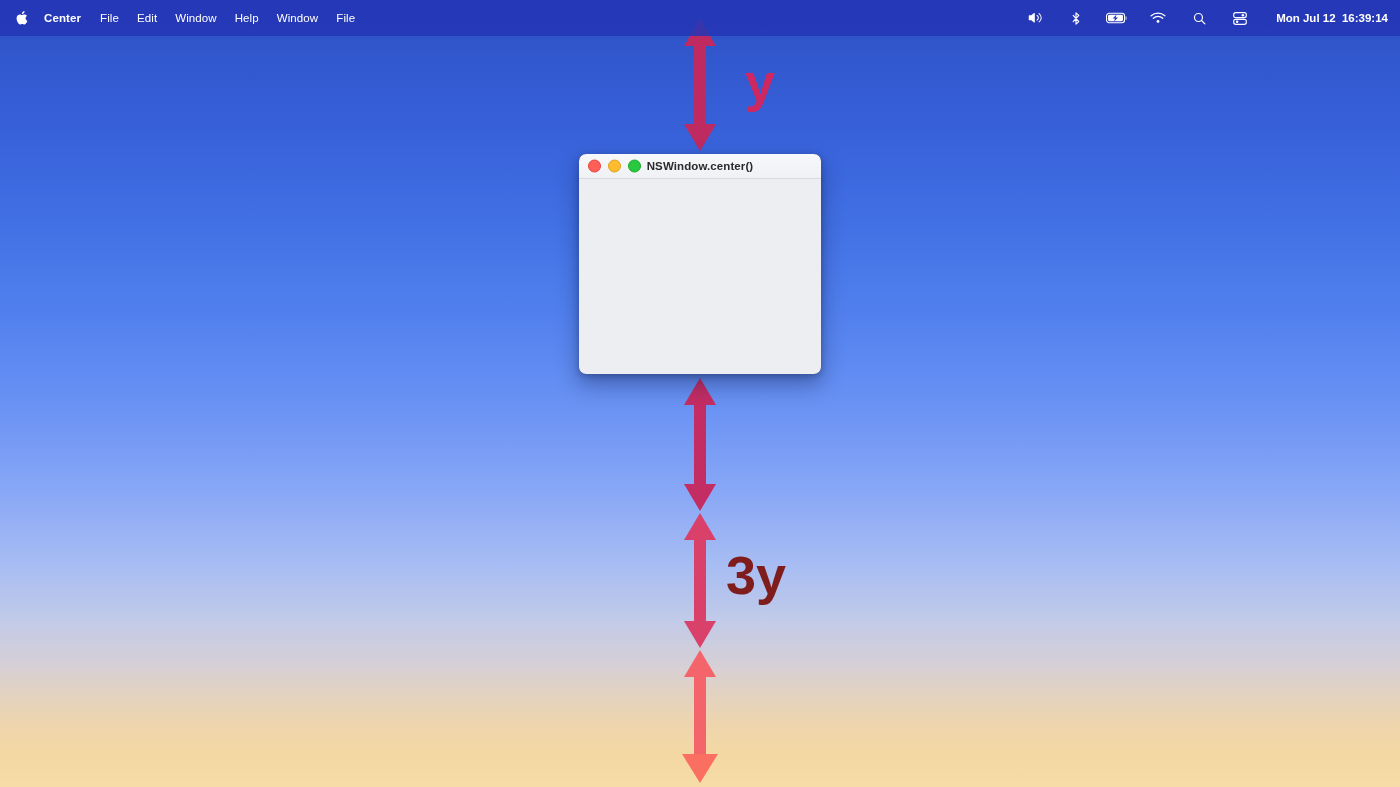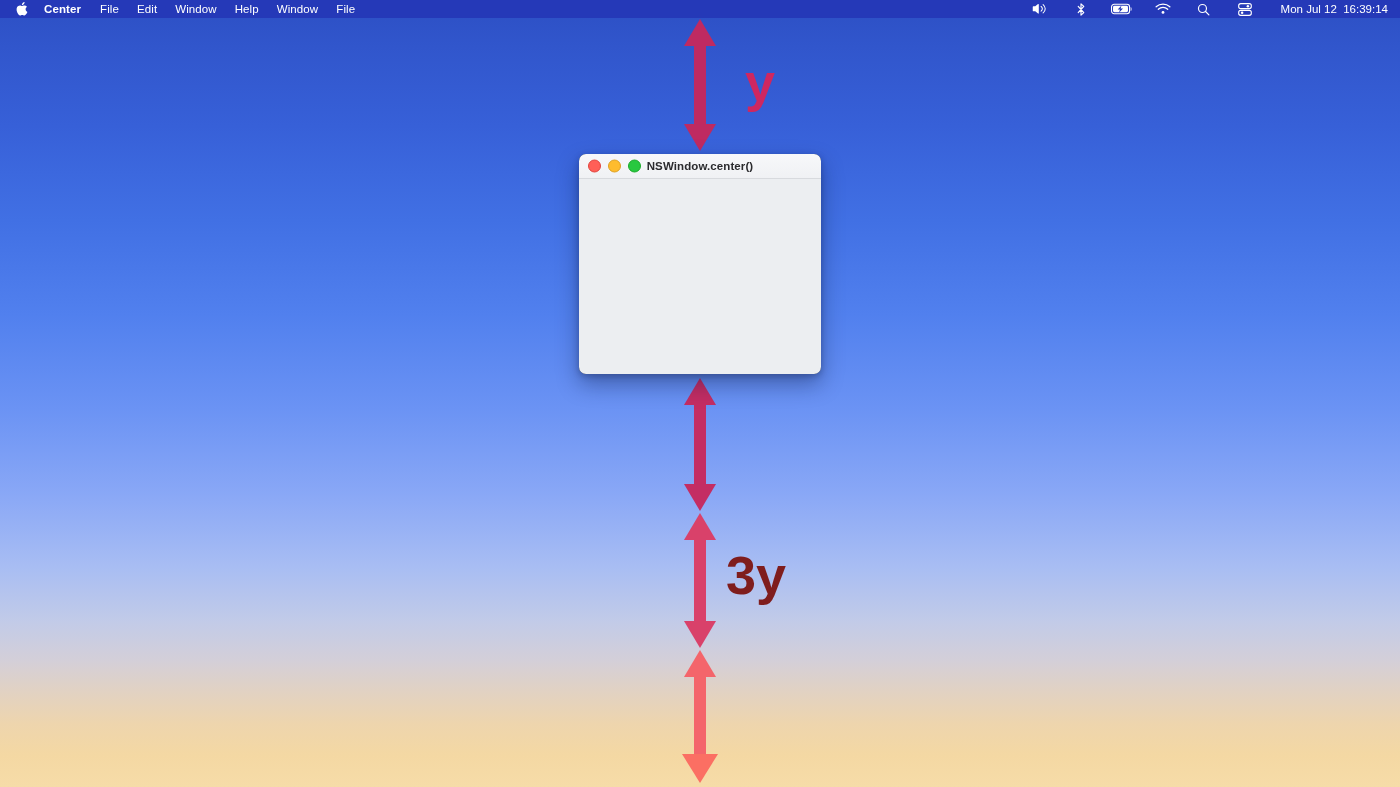--- a/index.html
+++ b/index.html
@@ -41,21 +41,21 @@
         #eed5ad 92%,
         #f4d8a3 96%,
         #f6dca8 100%);
   }
 
   
   #menubar {
     position: absolute;
     left: 0; top: 0;
     width: 1400px;
-    height: 18px;
+    height: 36px;
     background: rgba(36, 54, 182, 0.86);
     display: flex;
     align-items: center;
     color: #ffffff;
     font-size: 11.5px;
     z-index: 40;
   }
   #menubar-left {
     display: flex;
     align-items: center;
@@ -79,20 +79,21 @@
   }
   .menu-item.app-name { font-weight: bold; padding: 0 10px; }
 
   #menubar-right {
     margin-left: auto;
     display: flex;
     align-items: flex-end;
     height: 18px;
     padding-right: 8px;
     gap: 19px;
+    font-weight: bold;
   }
   .status-icon {
     display: inline-flex;
     align-items: center;
     justify-content: center;
     width: 22px;
     height: 18px;
   }
   .status-clock {
     font-size: 11.5px;

